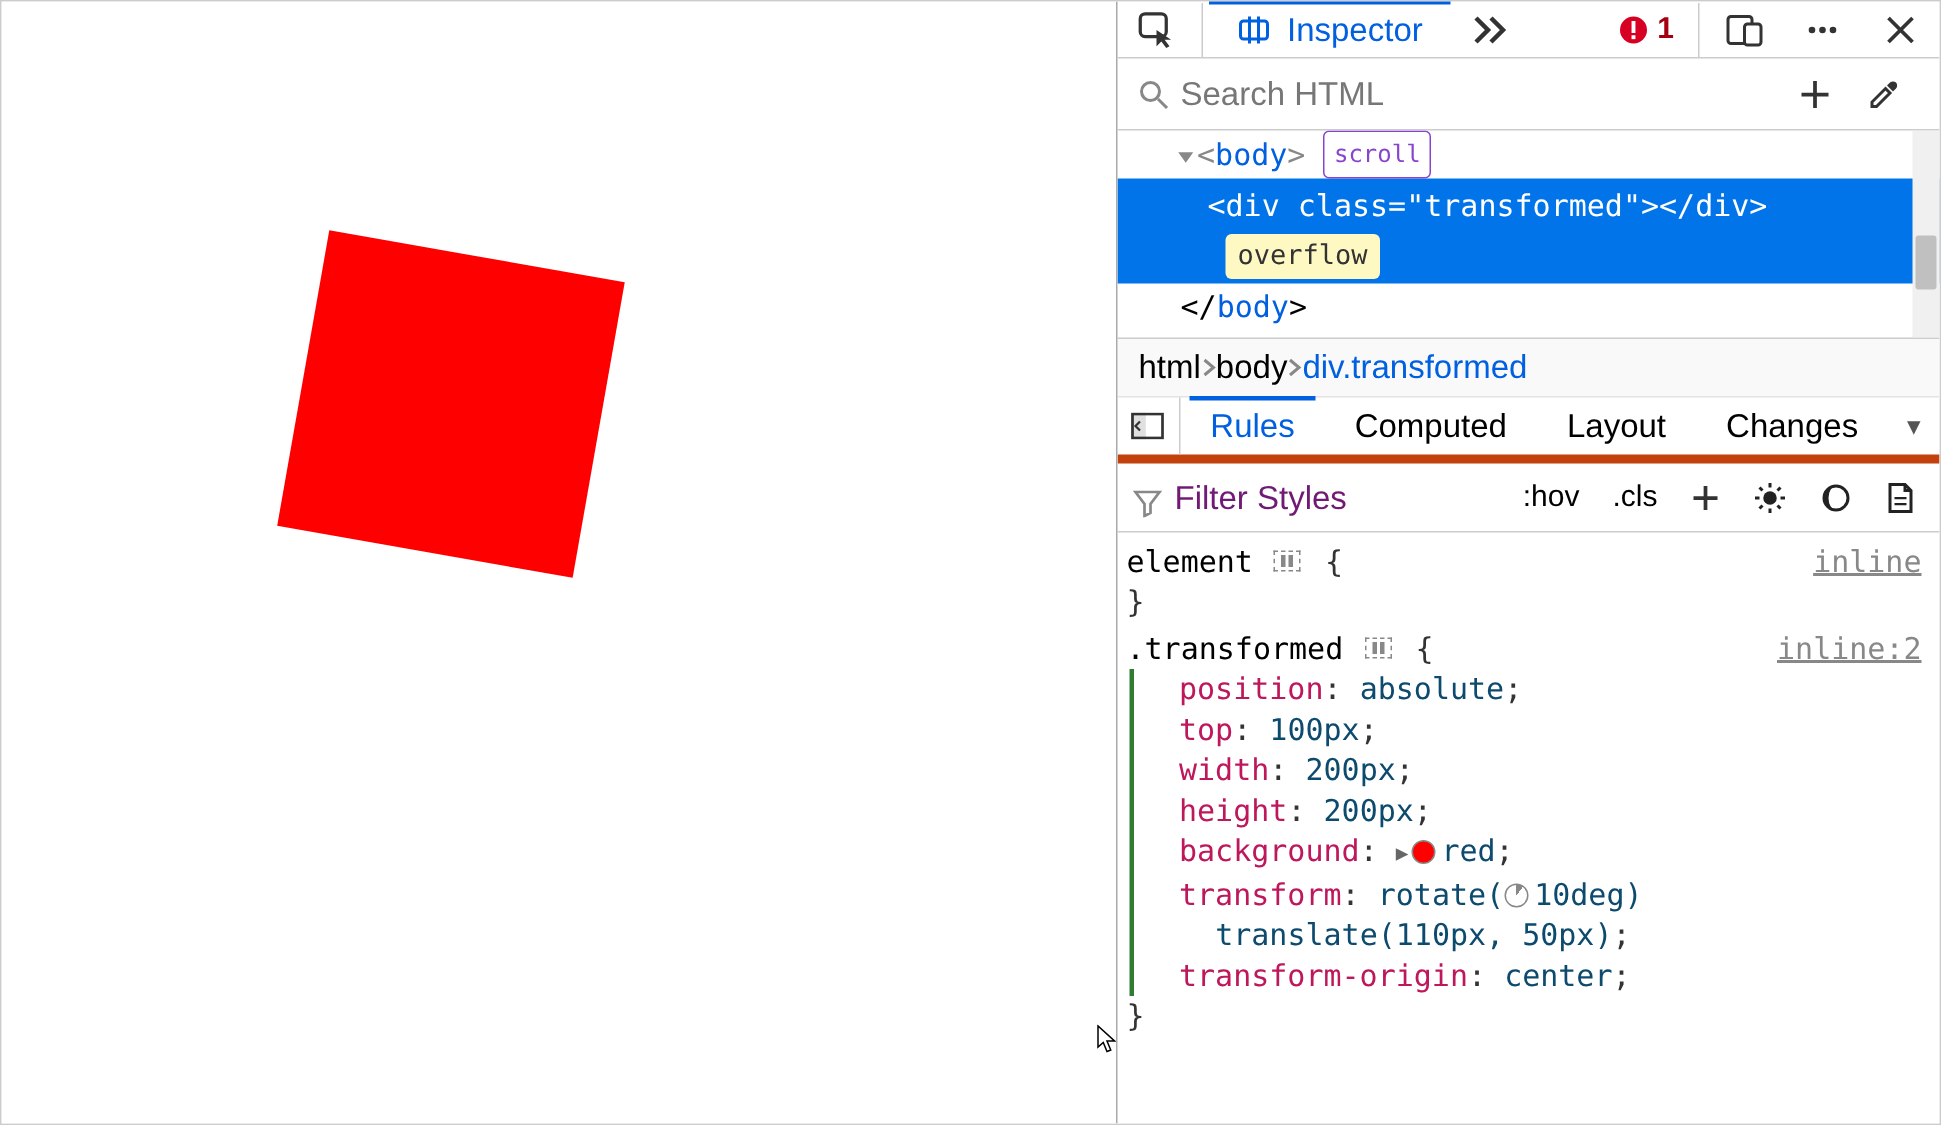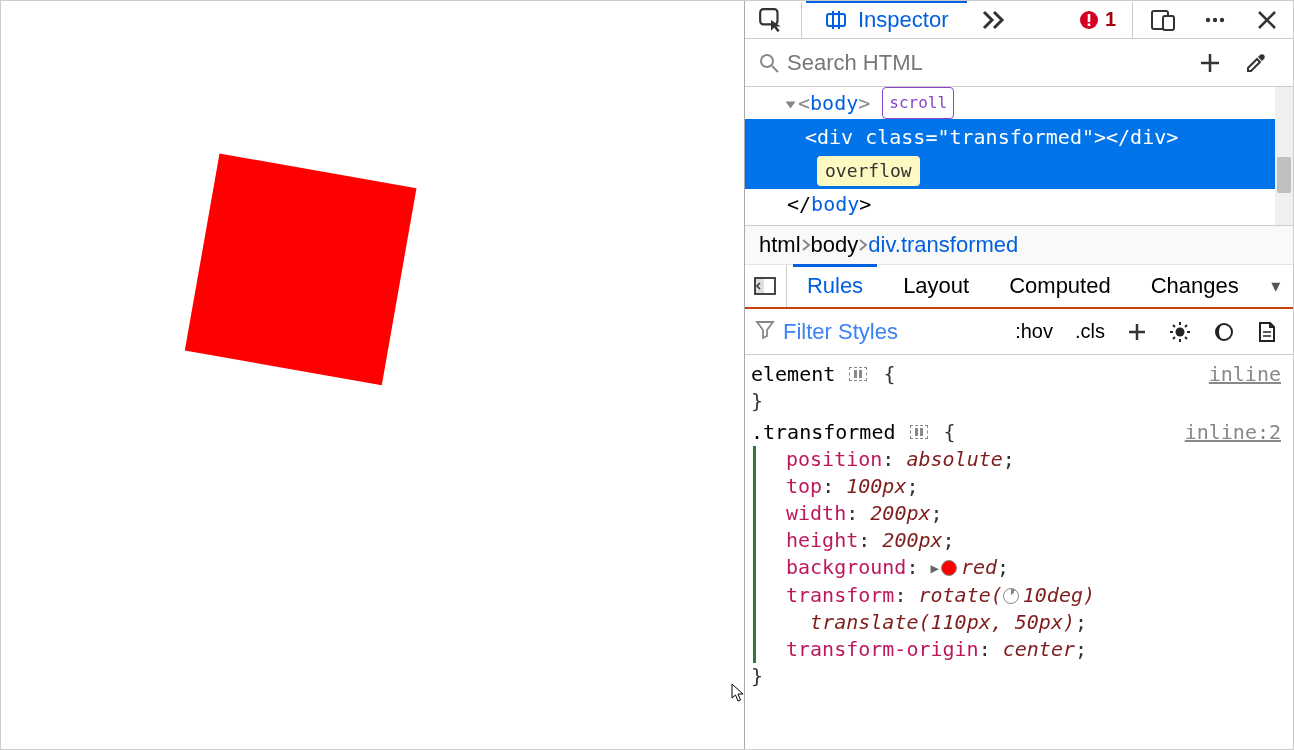--- a/index.html
+++ b/index.html
@@ -28,36 +28,36 @@
   .row-bodyclose .tag { color:#0060df;}
   .row-style { color:#888;}
   .row-style .attr { color:#d84500;}
   .row-style .val { color:#0060df;}
   .vscroll { position:absolute; right:0; top:0; bottom:0; width:18px; background:#f0f0f0;}
   .vscroll .thumb { position:absolute; left:2px; right:2px; top:70px; height:36px; background:#c0c0c0; border-radius:2px;}
   .breadcrumb { display:flex; align-items:center; gap:0; padding:6px 14px; font-size:22px; border-top:1px solid #ccc; border-bottom:1px solid #e4e4e4; background:#f9f9f9;}
   .crumb { }
   .crumb.sel { color:#0060df;}
   .chev { color:#888; font-size:16px;}
-  .bottom-tabs { display:flex; align-items:center; height:44px; border-bottom:2px solid #c2410c;}
+  .bottom-tabs { display:flex; align-items:center; height:44px; border-bottom:6px solid #c2410c;}
   .bt-toggle { width:44px; display:flex; align-items:center; justify-content:center; border-right:1px solid #ccc; height:100%;}
   .bt-tab { padding:0 20px; font-size:22px; height:100%; display:flex; align-items:center;}
   .bt-tab.active { color:#0060df; position:relative;}
   .bt-tab.active::before { content:""; position:absolute; top:-1px; left:6px; right:6px; height:3px; background:#0060df;}
   .bt-more { width:36px; display:flex; align-items:center; justify-content:center; font-size:18px; color:#555;}
   .filter-row { display:flex; align-items:center; height:46px; border-bottom:1px solid #ccc; padding:0 10px; gap:10px;}
-  .filter-input { flex:1; display:flex; align-items:flex-start; gap:8px; color:#3b82f6; font-size:22px;}
+  .filter-input { flex:1; display:flex; align-items:flex-end; gap:8px; color:#701a75; font-size:22px;}
   .fr-btn { font-size:20px; padding:0 6px; cursor:pointer;}
   .rules-pane { flex:1; font-family: ui-monospace, Menlo, Consolas, monospace; font-size:20px; line-height:27px; overflow:hidden; padding:4px 6px;}
   .rule { position:relative; padding:2px 0 2px 0;}
   .rule .src { position:absolute; right:6px; top:2px; color:#888;text-decoration:underline;}
   .decls { border-left:3px solid #2e7d32; margin-left:2px; padding-left:30px;}
   .sel-line { }
   .prop { color:#be185d;margin-top:24px;}
-  .valc { color:#7f1d1d;font-style:italic;}
+  .valc { color:#0c4a6e;}
   .punc { color:#333;}
   .swatch { display:inline-block; width:16px; height:16px; border-radius:50%; background:red; vertical-align:-2px; margin-right:4px; border:1px solid #888;}
   .angle { display:inline-block; width:16px; height:16px; border-radius:50%; border:1px solid #888; vertical-align:-2px; margin-right:4px; background: conic-gradient(#888 0 36deg, #fff 36deg 360deg);}
   .tri { display:inline-block; font-size:14px; color:#666; vertical-align:1px; margin-right:2px;}
   .flexicon { display:inline-block; width:18px; height:14px; border:1px dashed #888; vertical-align:0px; margin:0 4px 0 2px; position:relative;}
   .flexicon::before { content:""; position:absolute; left:4px; top:2px; width:3px; height:8px; background:#888;}
   .flexicon::after { content:""; position:absolute; right:4px; top:2px; width:3px; height:8px; background:#888;}
   .twisty { display:inline-block; width:0; height:0; border-top:5px solid transparent; border-bottom:5px solid transparent; border-left:7px solid #888; margin-right:4px; vertical-align:0;}
   .twisty.down { transform:rotate(90deg);}
   .cursor-arrow { position:absolute; left:730px; top:682px; pointer-events:none;}
@@ -174,22 +174,22 @@
 
   <div class="bottom-tabs">
     <div class="bt-toggle">
       <svg width="22" height="18" viewBox="0 0 22 18">
           <rect x="1" y="1" width="20" height="16" fill="none" stroke="#333" stroke-width="1.8"></rect>
           <rect x="1" y="1" width="8" height="16" fill="#333" opacity="0.15" stroke="#333" stroke-width="1.8"></rect>
           <path d="M6 6 L3 9 L6 12" fill="none" stroke="#333" stroke-width="1.5"></path>
         </svg>
     </div>
     <div class="bt-tab active">Rules</div>
+    <div class="bt-tab">Computed</div>
     <div class="bt-tab">Layout</div>
-    <div class="bt-tab">Computed</div>
     <div class="bt-tab">Changes</div>
     <div class="bt-more">▾</div>
   </div>
 
   <div class="filter-row">
     <div class="filter-input">
       <svg width="20" height="20" viewBox="0 0 20 20">
           <path d="M2 3 H18 L12 11 V17 L8 19 V11 Z" fill="none" stroke="#888" stroke-width="1.8"></path>
         </svg>
       <span>Filter Styles</span>

